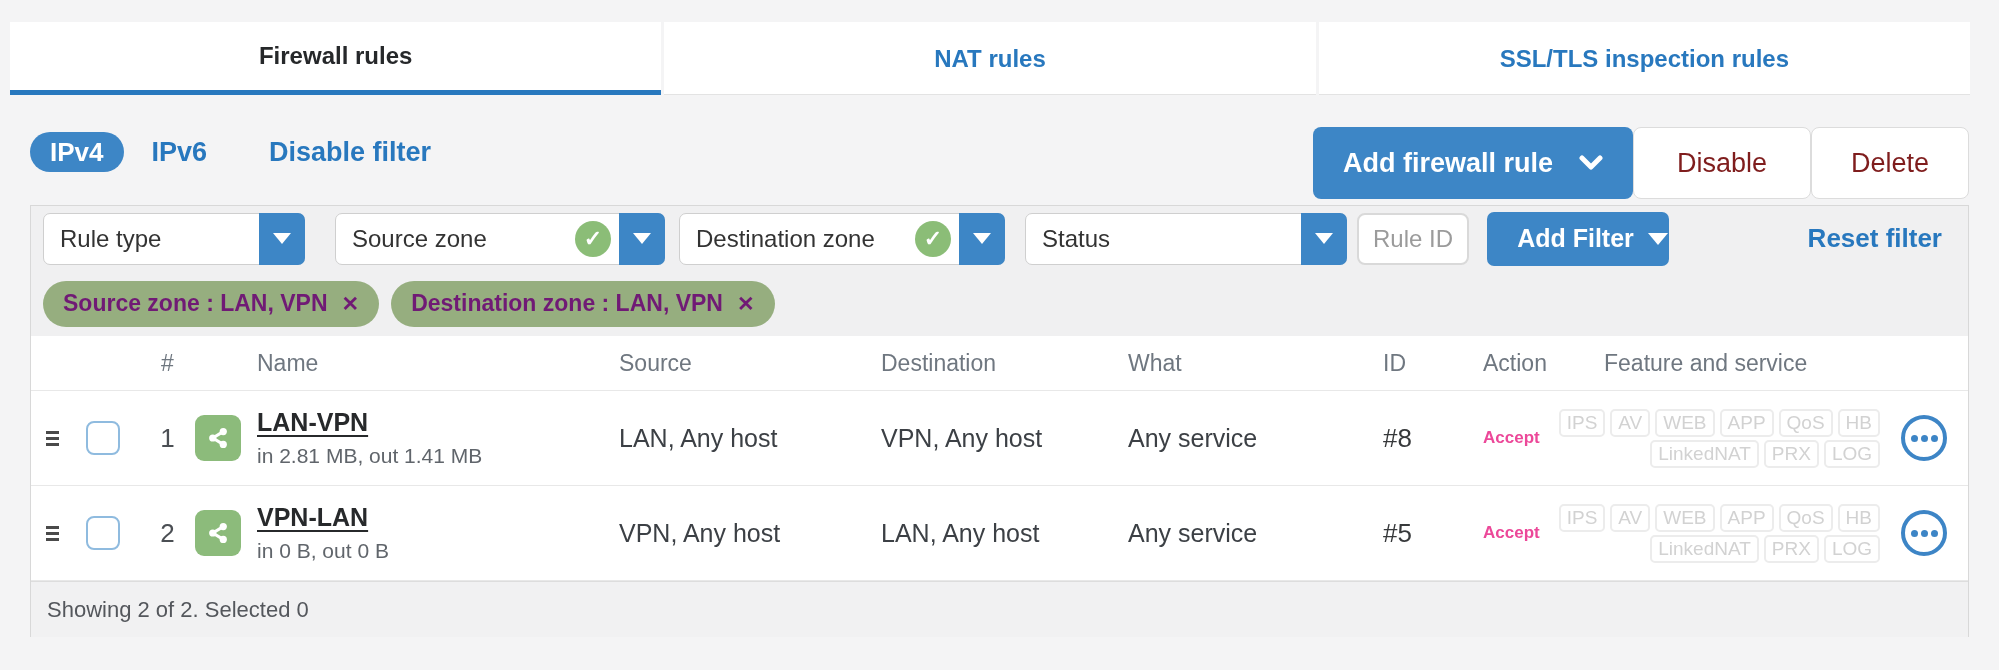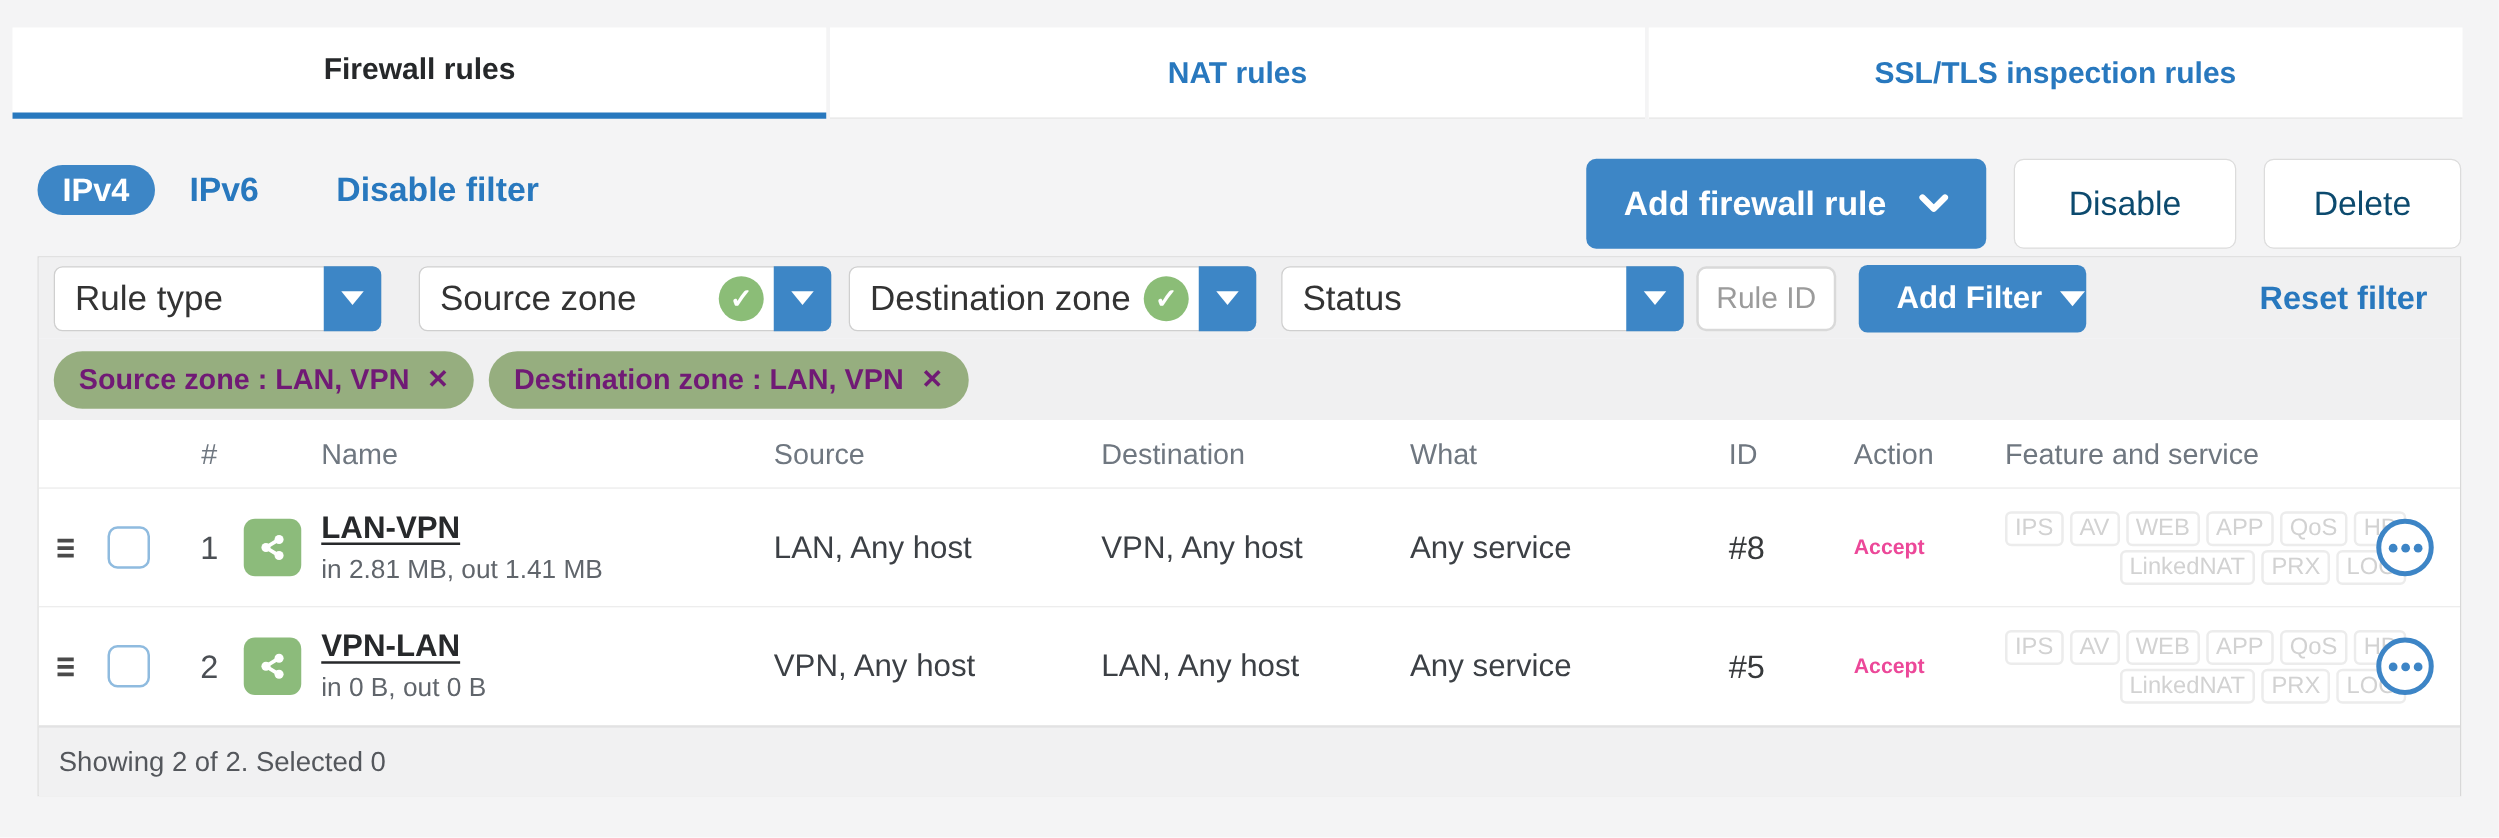--- a/index.html
+++ b/index.html
@@ -31,37 +31,37 @@
   .ipv6 { font-size:27px; margin-left:28px; }
   .disable-filter { font-size:27px; margin-left:62px; }
   .controls .right { margin-left:auto; display:flex; height:72px; }
   .btn-primary {
     background:#3d86c6; border:none; color:#fff; font-family:inherit;
     font-size:27px; font-weight:700; border-radius:8px; cursor:pointer;
     display:flex; align-items:center; justify-content:center;padding-left:29px;
   }
   .btn-add-rule { height:72px; padding:0 30px; gap:26px; }
   .btn-secondary {
-    background:#fff; border:1px solid #dcdcdc; color:#0c4a6e; font-family:inherit;
-    font-size:27px; border-radius:8px; height:72px; margin-left:22px; cursor:pointer;
+    background:#fff; border:1px solid #dcdcdc; color:#7f1d1d; font-family:inherit;
+    font-size:27px; border-radius:8px; height:72px; cursor:pointer;
     display:flex; align-items:center; justify-content:center;
   }
   .btn-disable { width:178px; }
   .btn-delete { width:158px; }
 
   
   .panel {
     position:absolute; left:30px; top:205px; width:1939px; height:432px;
     background:#fff; border:1px solid #d8d8d8;
   }
 
   
   .filter-row { height:65px; background:#f0f0f1; display:flex; align-items:center; padding:0 12px; }
   .dd { display:flex; align-items:center; height:52px; background:#fff; border:1px solid #cfcfcf; border-radius:7px; cursor:pointer; }
-  .dd-label { flex:1; padding-left:16px; font-size:28px; color:#333; white-space:nowrap; }
+  .dd-label { flex:1; padding-left:16px; font-size:24px; color:#333; white-space:nowrap; }
   .dd-check {
     width:36px; height:36px; border-radius:50%; background:#8bbd77; color:#fff;
     display:flex; align-items:center; justify-content:center;
     font-size:22px; font-weight:700; margin-right:8px; flex:none;
   }
   .dd-btn {
     width:46px; align-self:stretch; margin:-1px -1px -1px 0; flex:none;
     background:#3d86c6; border-radius:0 7px 7px 0;
     display:flex; align-items:center; justify-content:center;
   }
@@ -114,21 +114,21 @@
   }
   .name-block { display:flex; flex-direction:column; }
   .rule-name {
     font-size:25px; font-weight:700; color:#27292b; cursor:pointer;
     text-decoration:underline; text-decoration-thickness:2px; text-underline-offset:4px;
   }
   .rule-stats { font-size:21px; color:#60656b; margin-top:7px; }
   .cell-text { font-size:25px; color:#3c4045; }
   .cell-id { font-size:26px; color:#37393b; }
   .cell-action { font-size:17px; font-weight:700; color:#ec4899; }
-  .cell-feature { display:flex; justify-content:flex-start; }
+  .cell-feature { display:flex; justify-content:flex-end; }
   .badges { display:flex; flex-direction:column; align-items:flex-end; gap:3px; }
   .bline { display:flex; gap:5px; }
   .badge {
     border:2px solid #ececec; border-radius:5px; color:#d2d2d2;
     font-size:19px; padding:1px 6px; background:#fff; white-space:nowrap;
   }
   .cell-menu { display:flex; justify-content:center; }
   .menu-circle {
     width:46px; height:46px; border-radius:50%; border:4px solid #3d85c6; background:#fff;
     display:flex; align-items:center; justify-content:center; gap:3px; cursor:pointer;

